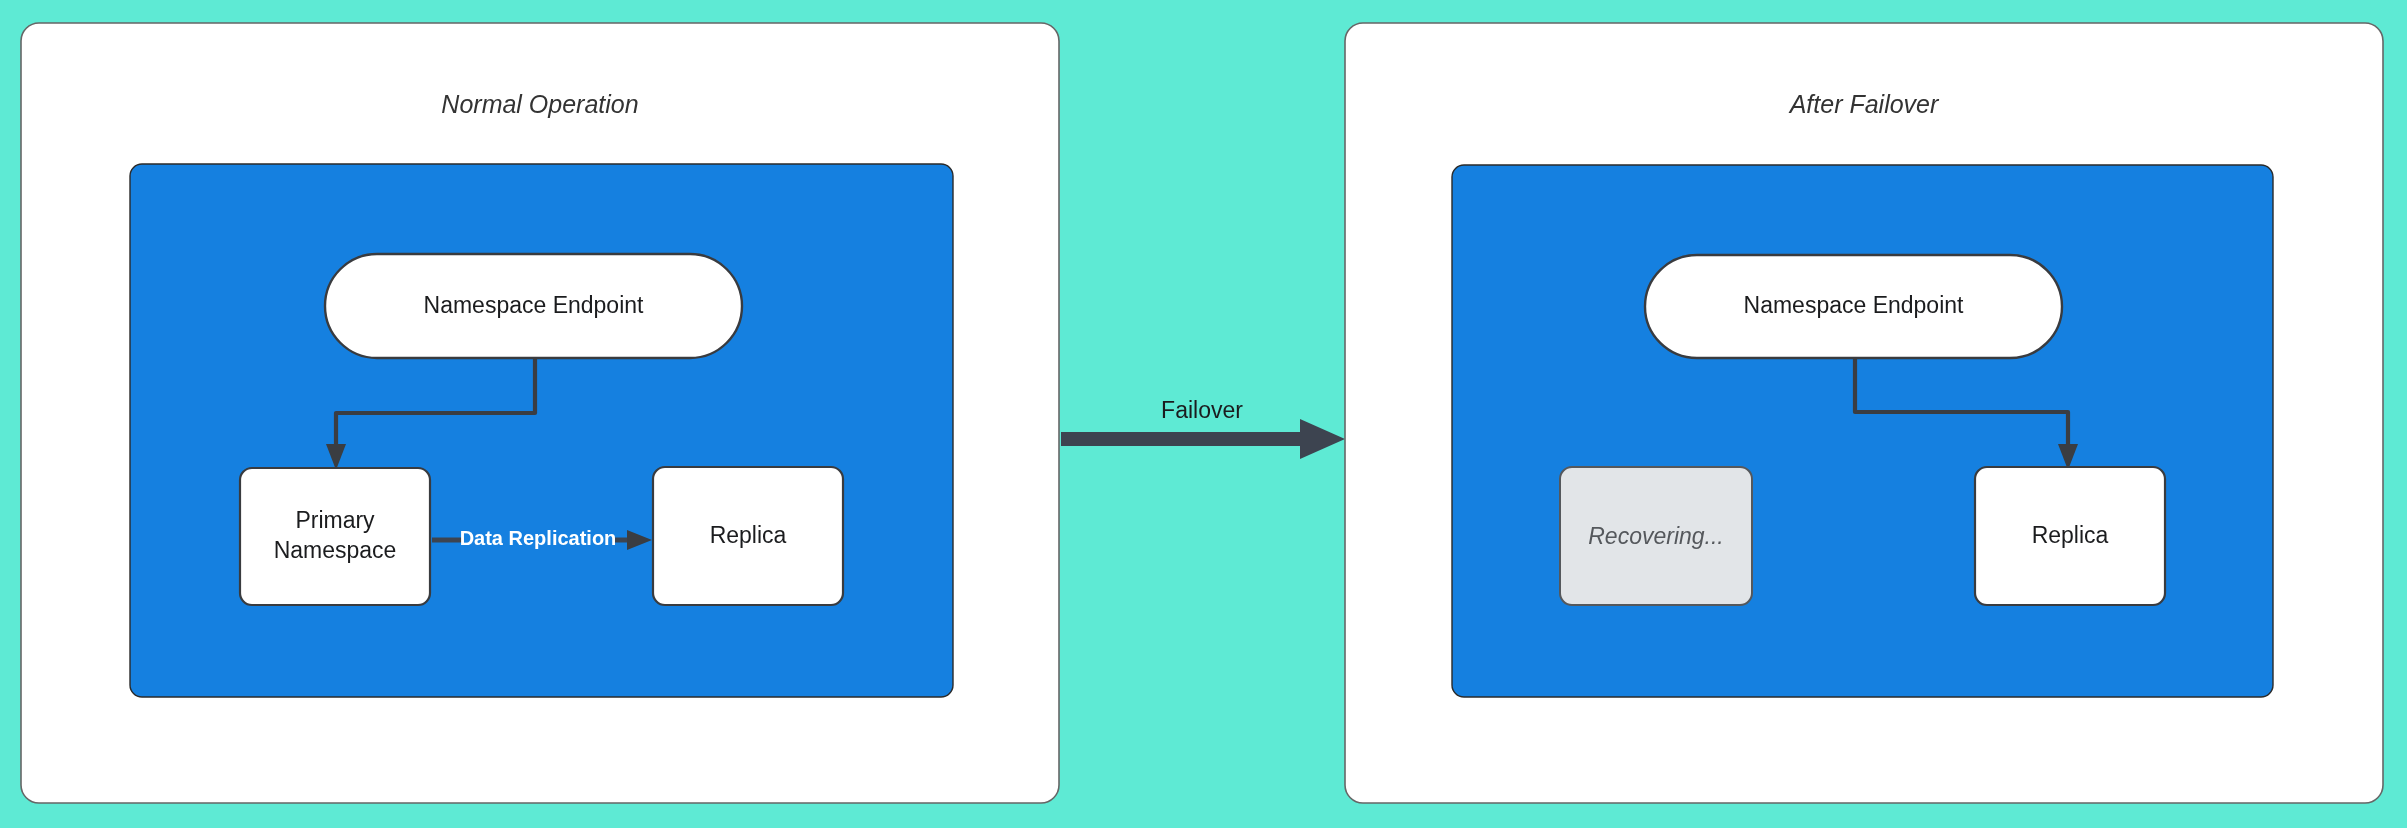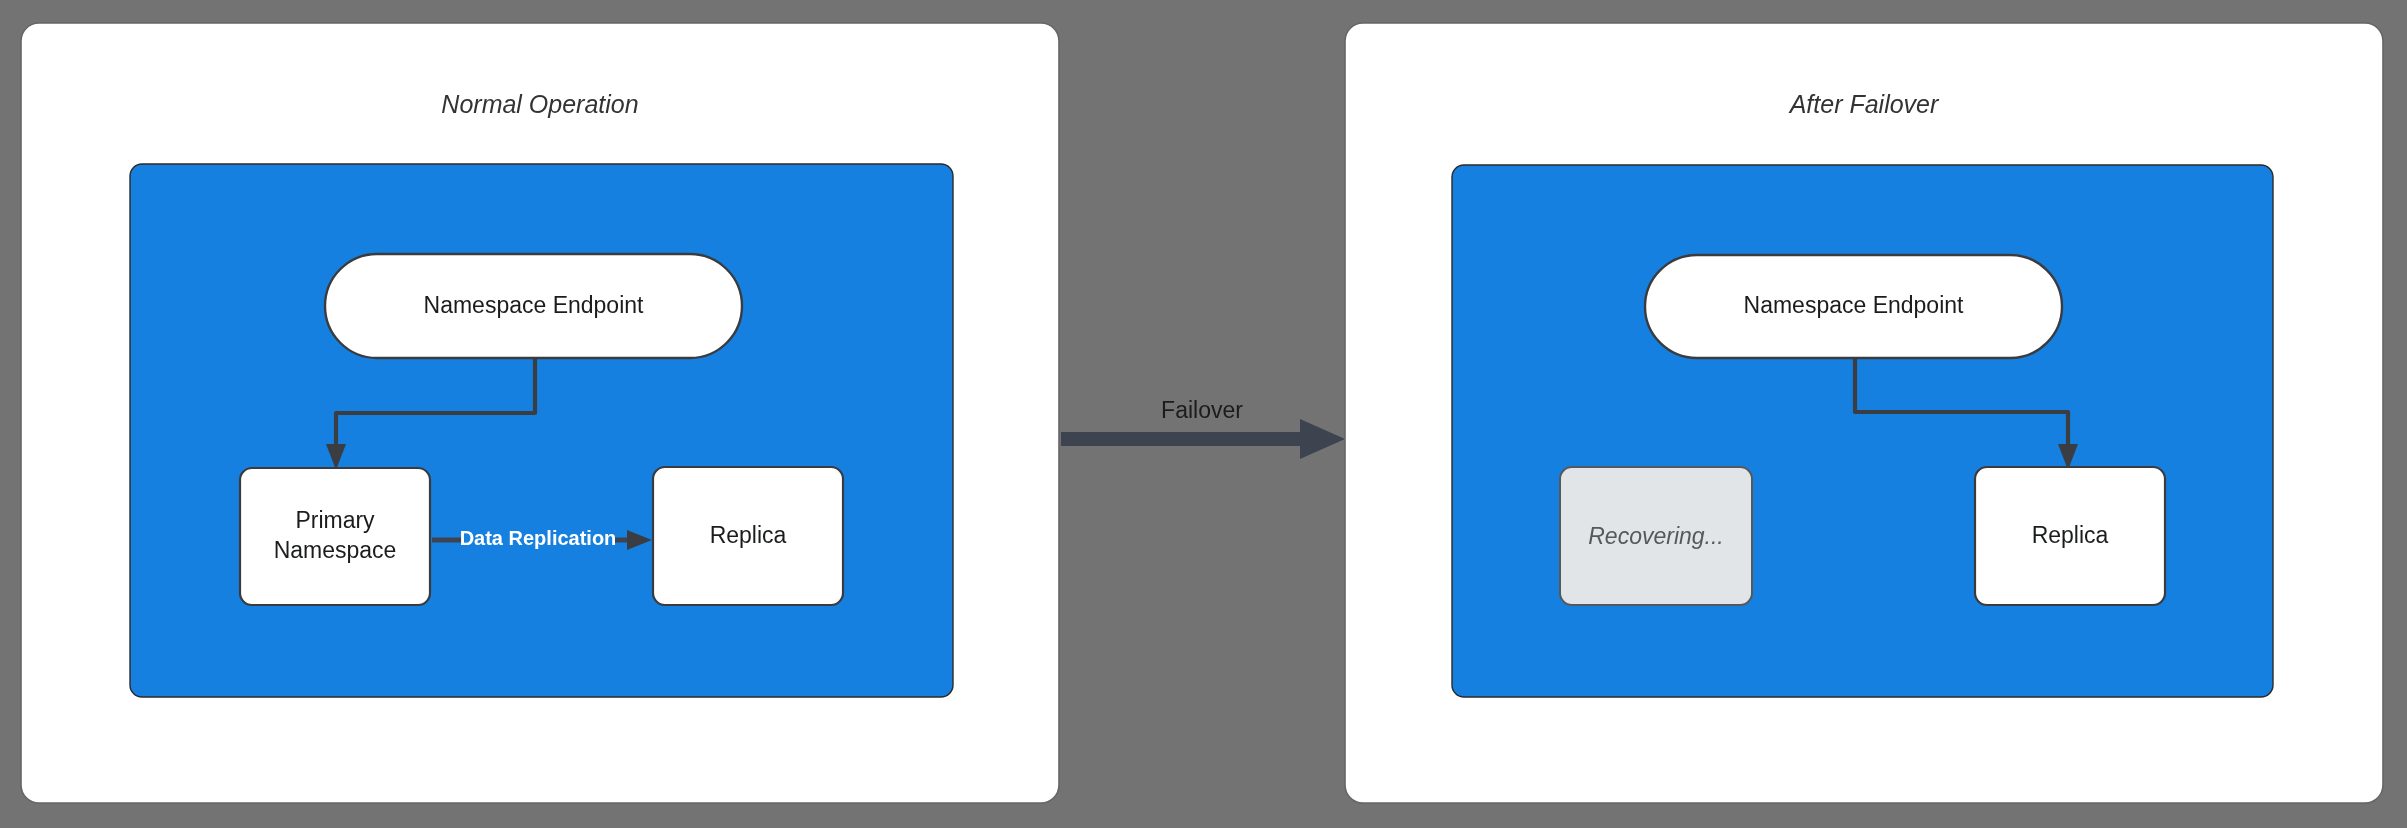--- a/index.html
+++ b/index.html
@@ -10,21 +10,21 @@
   body {
     width: 2407px;
     height: 828px;
     font-family: "Liberation Sans", sans-serif;
     overflow: hidden;
   }
   #stage {
     position: relative;
     width: 2407px;
     height: 828px;
-    background: #737373;
+    background: #5eead4;
   }
   #stage > svg {
     position: absolute;
     top: 0;
     left: 0;
   }
   .panel-frame {
     fill: #ffffff;
     stroke: #666666;
     stroke-width: 1.6;

